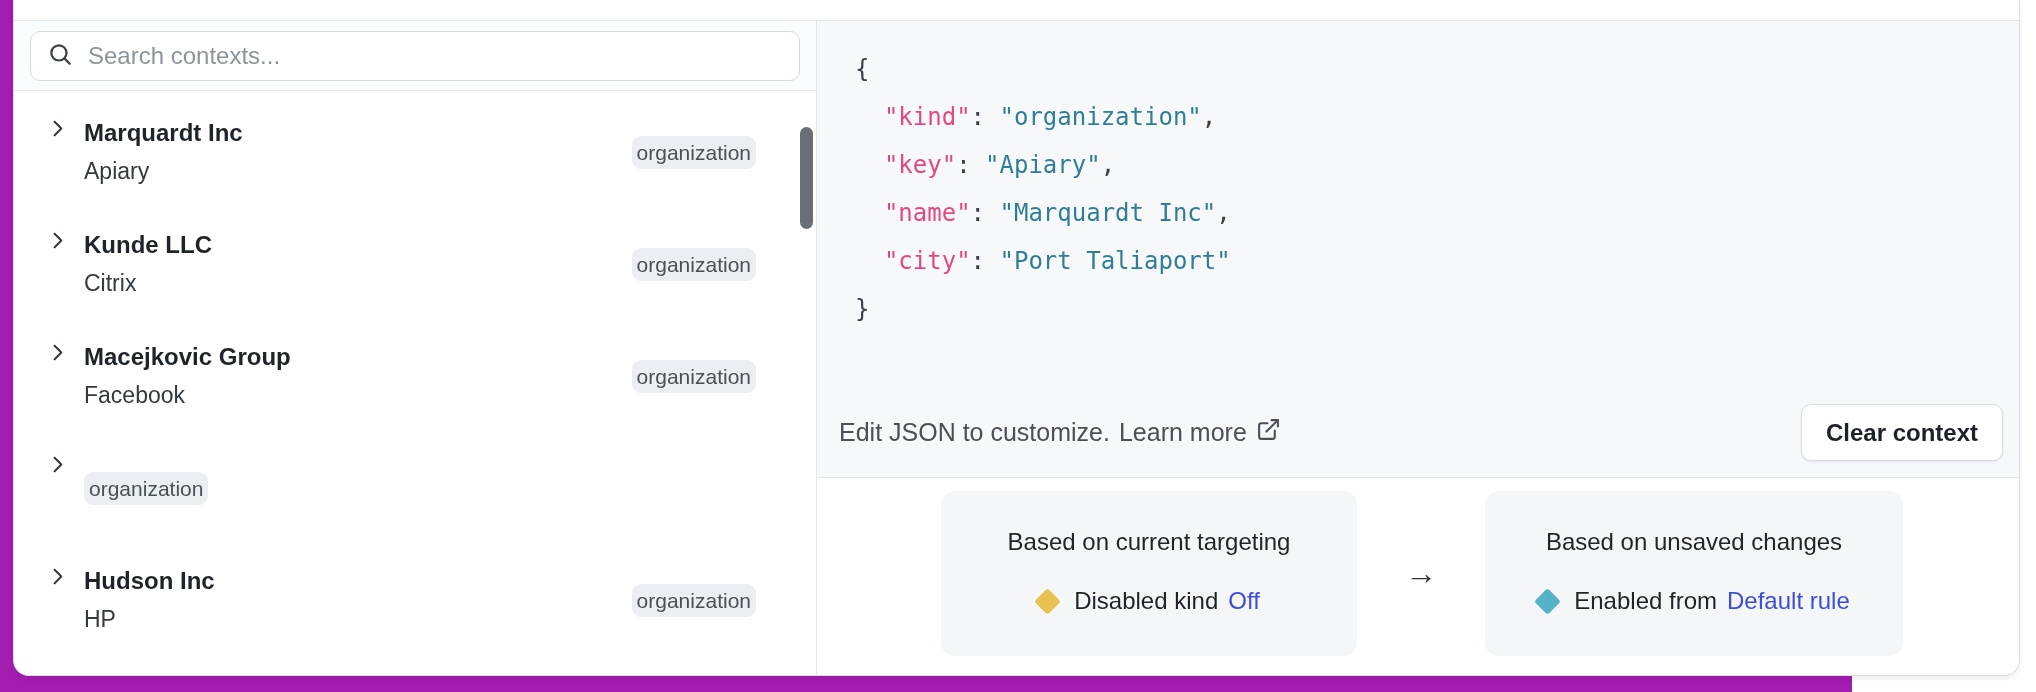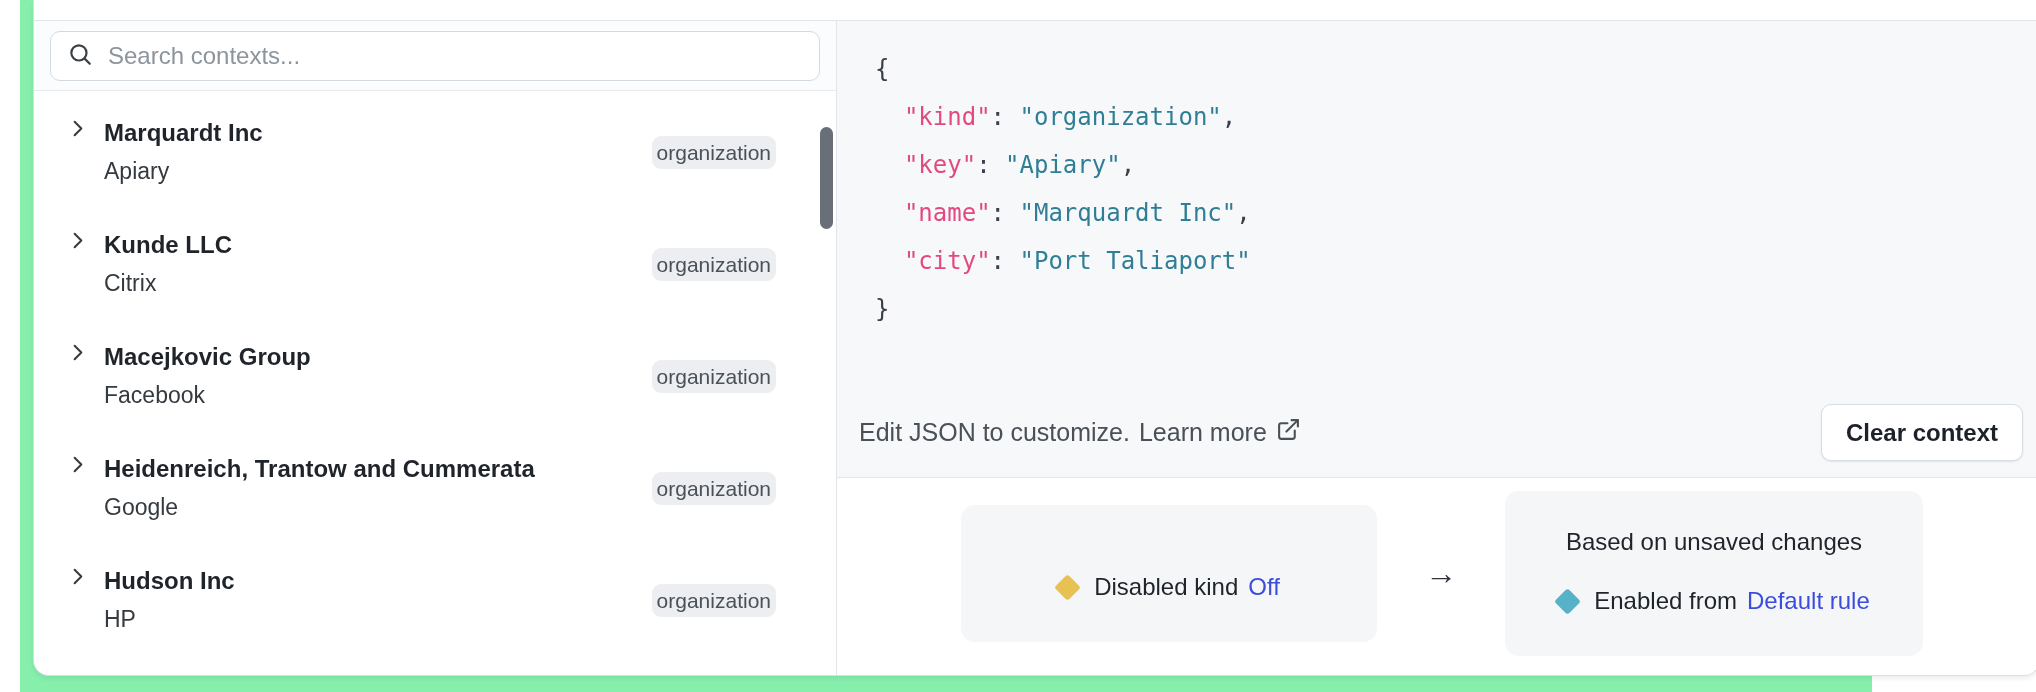--- a/index.html
+++ b/index.html
@@ -1,17 +1,17 @@
 <!DOCTYPE html>
 <html style="--key-pink: #e34981; --string-teal: #2f7e96; --punctuation: #39404a; --link-blue: #3c4ddb; --diamond-gold: #e7c253; --diamond-teal: #55b2c9; --badge-bg: #eceef1; --panel-gray-bg: #f7f8fa;"><head>
 <meta charset="utf-8">
 <style>
   html,body{margin:0;padding:0;background:#ffffff;}
   body{width:2036px;height:692px;overflow:hidden;font-family:"Liberation Sans","DejaVu Sans",sans-serif;color:#212529;}
-  .canvas{position:relative;width:1852px;height:692px;background:#86efac;margin-left:20px;}
+  .canvas{position:relative;width:1852px;height:692px;background:#a21caf;}
 
   
   .outer{
     position:absolute;left:13px;top:0;width:2007px;height:676px;
     border-left:1px solid #d9dee4;border-right:1px solid #d9dee4;border-bottom:1px solid #d9dee4;
     border-radius:0 0 16px 16px;overflow:hidden;background:#fff;
     box-shadow:0 3px 4px rgba(27,35,44,0.07);
     display:flex;flex-direction:column;box-sizing:border-box;
   }
   .top-strip{height:20px;background:#fff;border-bottom:1px solid #e2e5e9;flex:0 0 auto;}
@@ -121,24 +121,20 @@
     </span>
     <span class="ctx-kind-badge">organization</span>
   </div>
 
   <div class="ctx-item">
     <span class="chev">
       <svg width="23" height="23" viewBox="0 0 24 24" fill="none" stroke="#343a40" stroke-width="2.1" stroke-linecap="round" stroke-linejoin="round">
         <polyline points="9 5 16 12 9 19"></polyline>
       </svg>
     </span>
-    <span class="ctx-text">
-      <span class="ctx-name">Heidenreich, Trantow and Cummerata</span>
-      <span class="ctx-key">Google</span>
-    </span>
     <span class="ctx-kind-badge">organization</span>
   </div>
 
   <div class="ctx-item">
     <span class="chev">
       <svg width="23" height="23" viewBox="0 0 24 24" fill="none" stroke="#343a40" stroke-width="2.1" stroke-linecap="round" stroke-linejoin="round">
         <polyline points="9 5 16 12 9 19"></polyline>
       </svg>
     </span>
     <span class="ctx-text">
@@ -166,20 +162,21 @@
                   </svg>
                 </span>
               </a>
             </div>
             <button class="clear-btn">Clear context</button>
           </div>
         </div>
 
         <div class="result-section">
           <div class="result-card card-current">
+            <div class="card-title">Based on current targeting</div>
             <div class="card-status">
               <span class="diamond gold"></span>
               <span>Disabled kind</span>
               <a class="status-link">Off</a>
             </div>
           </div>
           <div class="eval-arrow">→</div>
           <div class="result-card card-unsaved">
             <div class="card-title">Based on unsaved changes</div>
             <div class="card-status">

